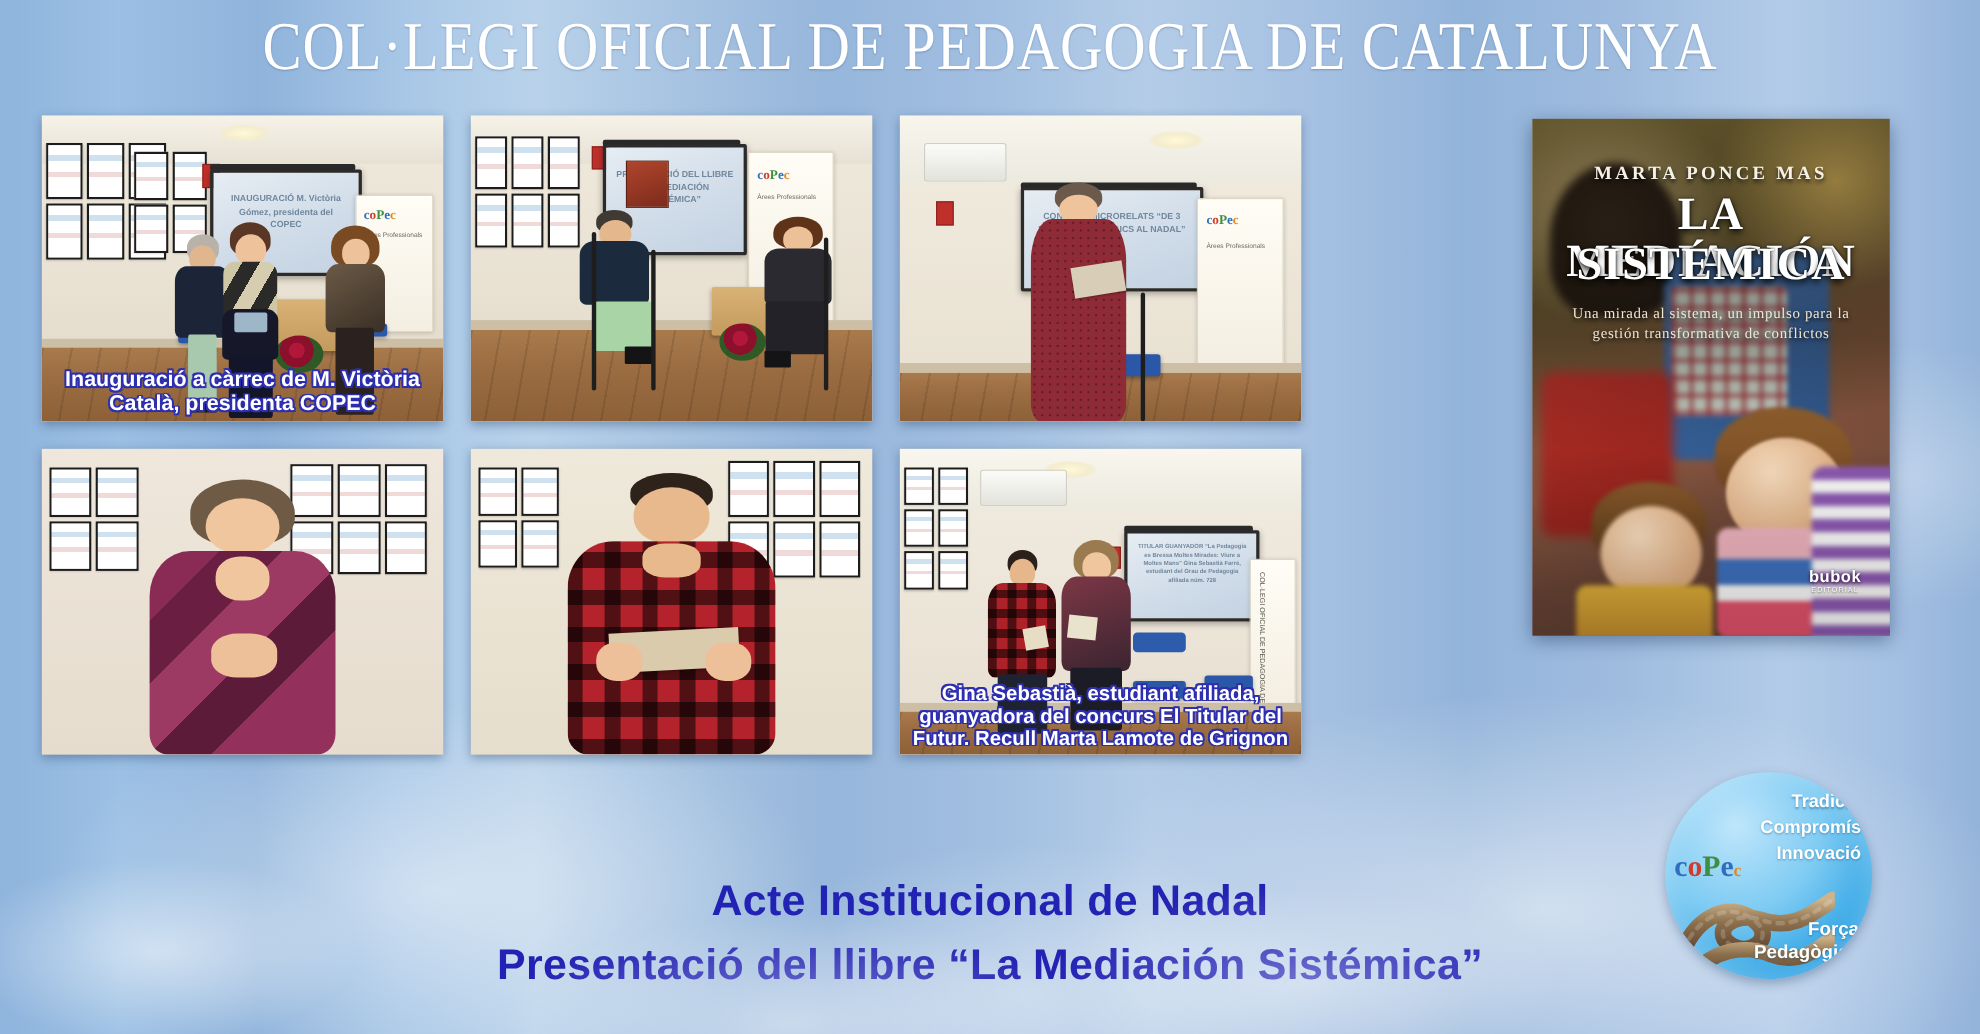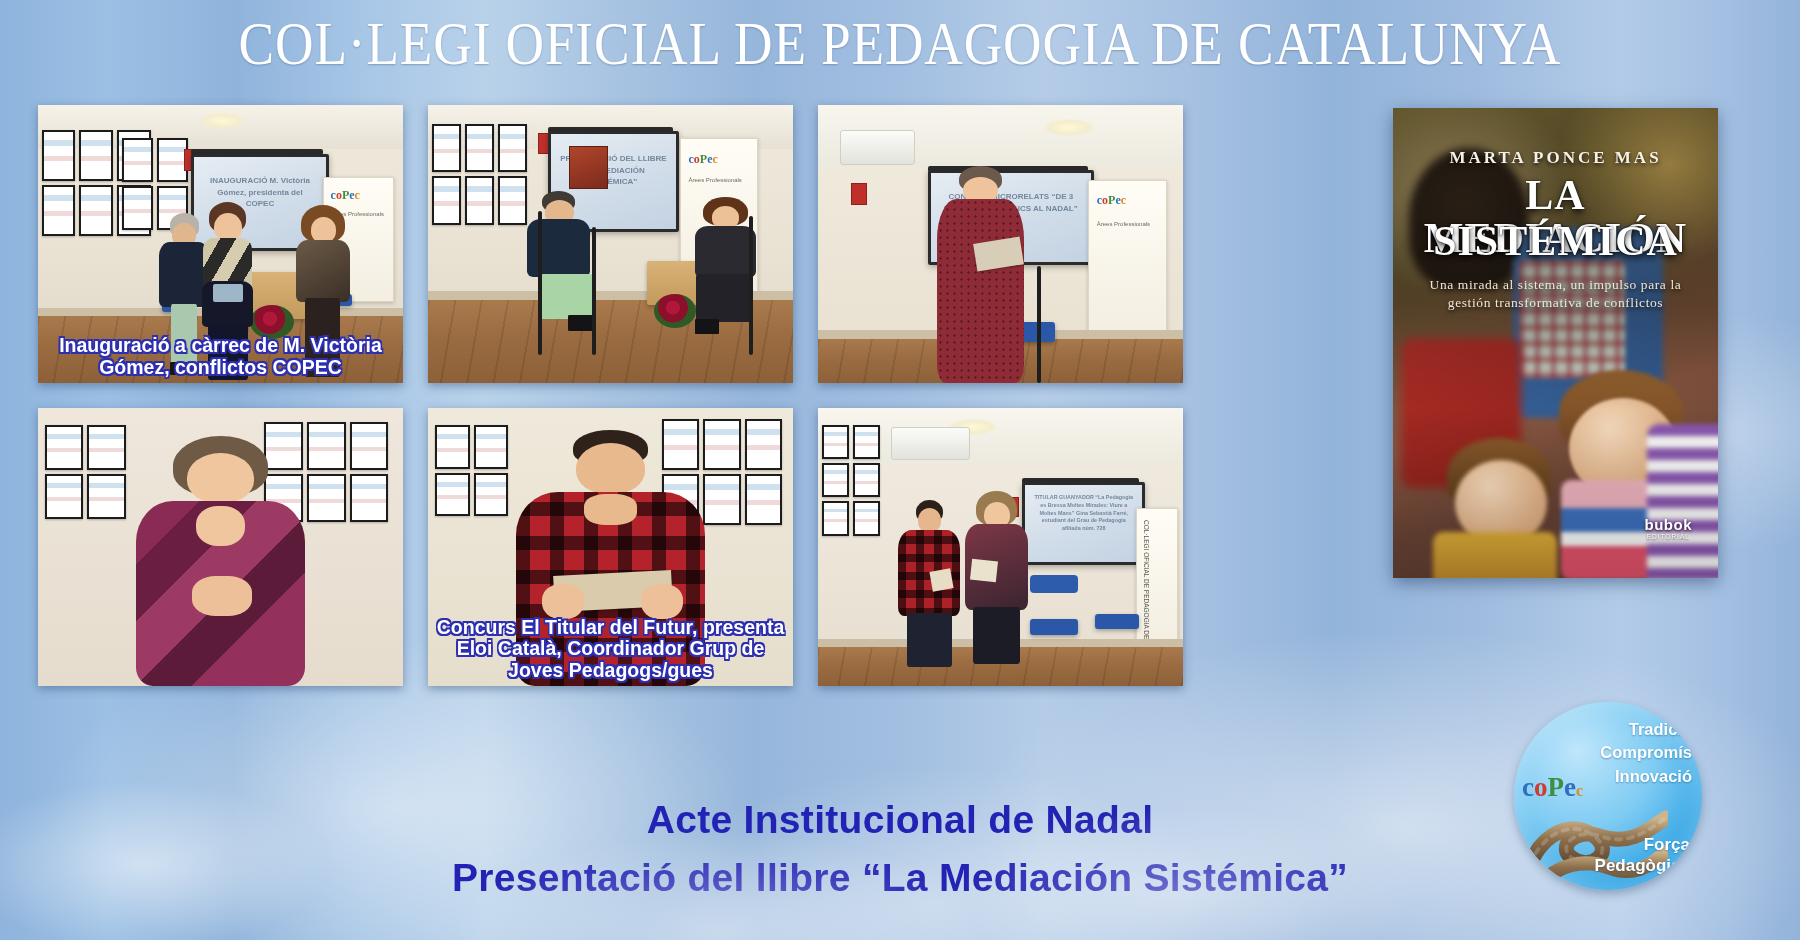--- a/index.html
+++ b/index.html
@@ -239,21 +239,21 @@
         <div style="position:absolute;left:24%;top:46%;width:52%;height:10%;background:#9db7c9;border-radius:2px;"></div>
         <div class="legs" style="left:16%;top:68%;width:68%;height:32%;background:#13152a;"></div>
       </div>
       <div class="person" style="left:70%;top:36%;width:16%;height:62%;">
         <div class="hair" style="left:12%;top:0;width:76%;height:22%;background:#7a4a22;"></div>
         <div class="head" style="left:30%;top:7%;width:42%;height:15%;background:#eec39b;"></div>
         <div class="torso" style="left:4%;top:20%;width:92%;height:36%;background:linear-gradient(150deg,#6b5a46,#3a2f26);"></div>
         <div class="legs" style="left:20%;top:54%;width:60%;height:46%;background:#2b2220;"></div>
       </div>
     </div>
-    <div class="caption">Inauguració a càrrec de M. Victòria Gómez, conflictos COPEC</div>
+    <div class="caption">Inauguració a càrrec de M. Victòria Català, presidenta COPEC</div>
   </div>
 
   <div class="photo" style="left:428px;top:105px;width:365px;height:278px;">
     <div class="scene">
       <div class="wall"></div>
       <div class="ceiling"></div>
       <div class="frames" style="left:1%;top:7%;width:26%;height:36%;grid-template-columns:repeat(3,1fr);grid-template-rows:repeat(2,1fr);">
         <div class="frame">
             <i></i>
           </div>
@@ -441,21 +441,20 @@
              background-color:#b4232b;
              background-image:
                repeating-linear-gradient(90deg, rgba(0,0,0,.55) 0 14px, rgba(0,0,0,0) 14px 34px),
                repeating-linear-gradient(0deg, rgba(0,0,0,.55) 0 14px, rgba(0,0,0,0) 14px 34px);"></div>
         <div style="position:absolute;left:36%;top:25%;width:28%;height:12%;background:#e8b98d;border-radius:40%;"></div>
         <div style="position:absolute;left:20%;top:56%;width:62%;height:14%;background:#d9cbab;transform:rotate(-3deg);box-shadow:0 1px 3px rgba(0,0,0,.3);"></div>
         <div style="position:absolute;left:14%;top:60%;width:22%;height:14%;background:#eec09a;border-radius:44%;"></div>
         <div style="position:absolute;left:66%;top:60%;width:22%;height:14%;background:#eec09a;border-radius:44%;"></div>
       </div>
     </div>
-    <div class="caption">Concurs El Titular del Futur, presenta Eloi Català, Coordinador Grup de Joves Pedagogs/gues</div>
   </div>
 
   <div class="photo" style="left:818px;top:408px;width:365px;height:278px;">
     <div class="scene">
       <div class="wall" style="background:linear-gradient(180deg,#f2ece1,#e6ded0);"></div>
       <div class="ceiling" style="height:20%;background:linear-gradient(180deg,#f8f6ee,#ece9de);"></div>
       <div class="ceil-light" style="left:36%;top:4%;width:48px;height:16px;"></div>
       <div class="ac" style="left:20%;top:7%;width:21%;height:11%;"></div>
       <div class="frames" style="left:1%;top:6%;width:16%;height:40%;grid-template-columns:repeat(2,1fr);grid-template-rows:repeat(3,1fr);">
         <div class="frame">
@@ -505,20 +504,21 @@
         <div style="position:absolute;left:52%;top:42%;width:34%;height:12%;background:#e6ddc4;transform:rotate(-10deg);"></div>
       </div>
       <div class="person" style="left:40%;top:30%;width:18%;height:62%;">
         <div class="hair" style="left:18%;top:0;width:62%;height:20%;background:#9a7a4f;"></div>
         <div class="head" style="left:30%;top:6%;width:40%;height:15%;background:#f0c69e;"></div>
         <div class="torso" style="left:2%;top:19%;width:96%;height:50%;background:linear-gradient(160deg,#7d3746,#3a2430);"></div>
         <div class="legs" style="left:14%;top:67%;width:72%;height:33%;background:#1c1c26;"></div>
         <div style="position:absolute;left:10%;top:40%;width:40%;height:12%;background:#e9e2cc;transform:rotate(6deg);"></div>
       </div>
     </div>
+    <div class="caption" style="font-size:18.5px;">Gina Sebastià, estudiant afiliada, guanyadora del concurs El Titular del Futur. Recull Marta Lamote de Grignon</div>
   </div>
 
   <div id="bookcover">
 
     <div class="toy-hair" style="left:16px;top:40px;width:120px;height:140px;background:radial-gradient(circle at 45% 40%,#3a2c1e,#211811);filter:blur(4px);"></div>
     <div class="toy" style="left:120px;top:120px;width:150px;height:190px;background:linear-gradient(160deg,#4f7bb5,#2f5a92);border-radius:14px;filter:blur(3px);"></div>
     <div class="toy" style="left:126px;top:152px;width:106px;height:118px;
          background-color:#cfd8cb;
          background-image:repeating-linear-gradient(90deg,rgba(160,40,50,.55) 0 5px,rgba(0,0,0,0) 5px 16px),
                           repeating-linear-gradient(0deg,rgba(160,40,50,.55) 0 5px,rgba(0,0,0,0) 5px 16px);

